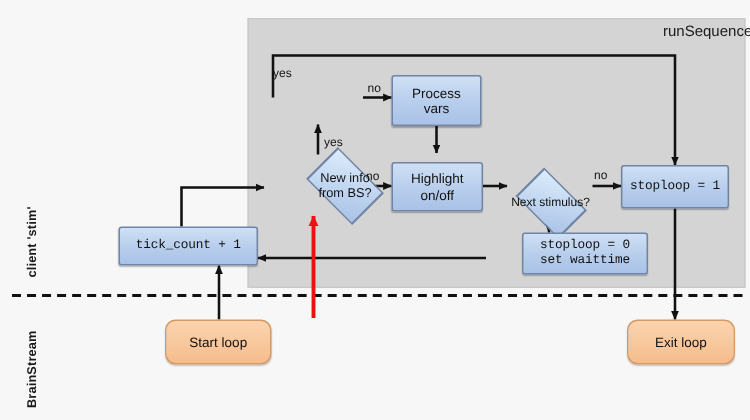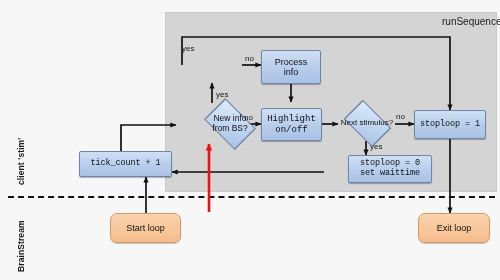--- a/index.html
+++ b/index.html
@@ -188,35 +188,35 @@
   <div class="elabel" style="left:182px; top:44px;">yes</div>
   <div class="elabel" style="left:245px; top:54px;">no</div>
   <div class="elabel" style="left:216px; top:90px;">yes</div>
   <div class="elabel" style="left:244px; top:113px;">no</div>
   <div class="elabel" style="left:396px; top:112px;">no</div>
   <div class="elabel" style="left:370px; top:142px;">yes</div>
 
 
   <div class="node proc" style="left:261px; top:50px; width:60px; height:34px;">
     <span style="white-space:pre-line;">Process
-info</span>
+vars</span>
   </div>
 
   <div class="dec" style="left:199px; top:103px; width:62px; height:42px;">
     <div class="dia" style="width:30px; height:30px; margin-left:-15px; margin-top:-15px; transform: rotate(45deg) scale(1.45,1.0);"></div>
     <div class="dlabel">New info
 from BS?</div>
   </div>
 
-  <div class="node proc" style="left:261px; top:108px; width:61px; height:33px;font-family:Liberation Mono, monospace;">
+  <div class="node proc" style="left:261px; top:108px; width:61px; height:33px;">
     <span style="white-space:pre-line;">Highlight
 on/off</span>
   </div>
 
-  <div class="dec" style="left:338px; top:104px; width:58px; height:38px;">
+  <div class="dec" style="left:338px; top:116px; width:58px; height:38px;">
     <div class="dia" style="width:27px; height:27px; margin-left:-13.5px; margin-top:-13.5px; transform: rotate(45deg) scale(1.5,1.0);"></div>
     <div class="dlabel" style="font-size:8px;">Next stimulus?</div>
   </div>
 
   <div class="node proc mono" style="left:414px; top:110px; width:72px; height:29px;align-items:center;">
     <span style="white-space:pre-line;">stoploop = 1</span>
   </div>
 
   <div class="node proc mono" style="left:324px; top:155px; width:84px; height:28px;margin-left:24px;">
     <span style="white-space:pre-line;">stoploop = 0

